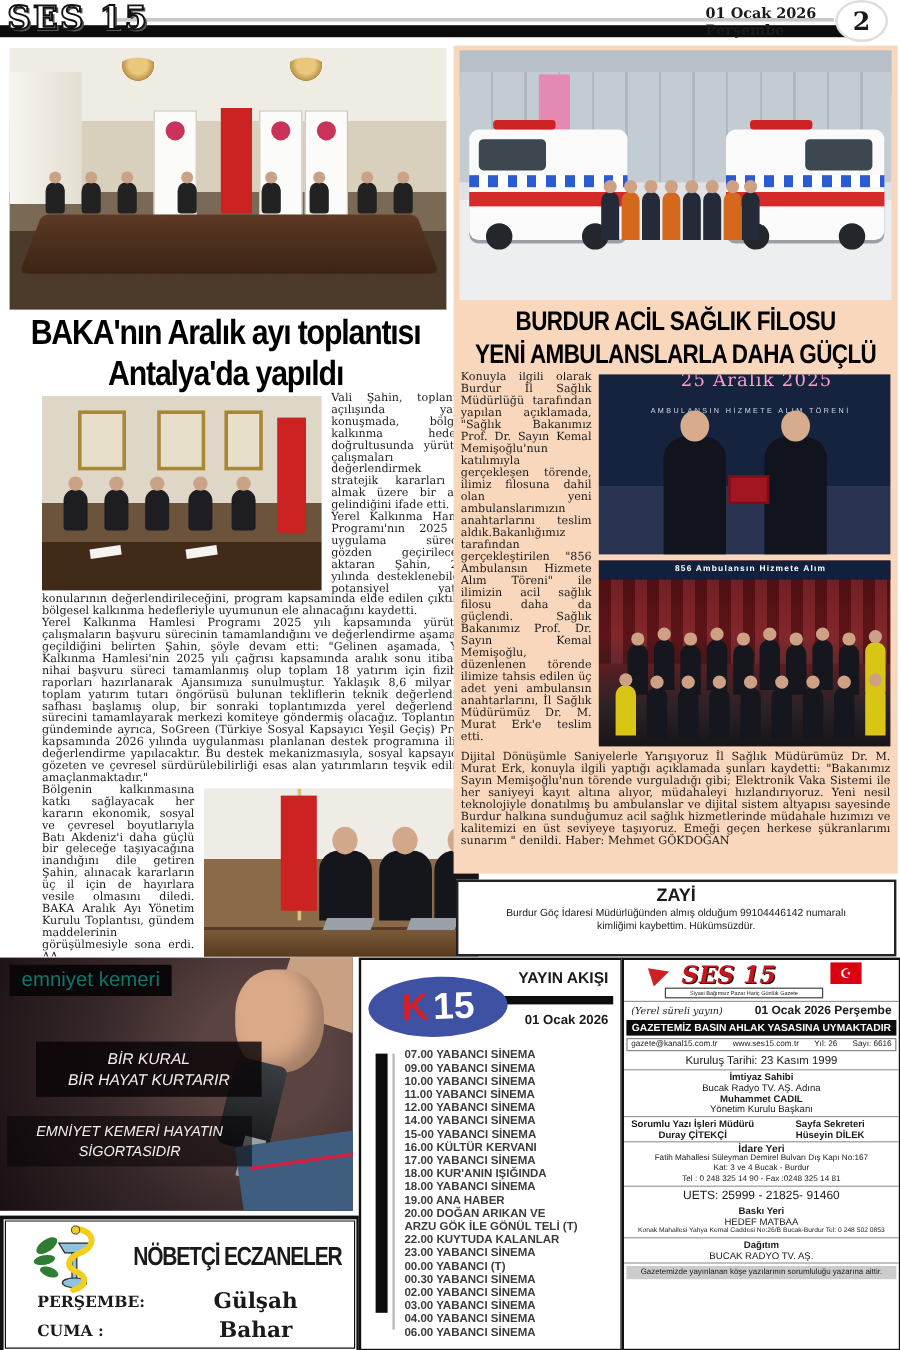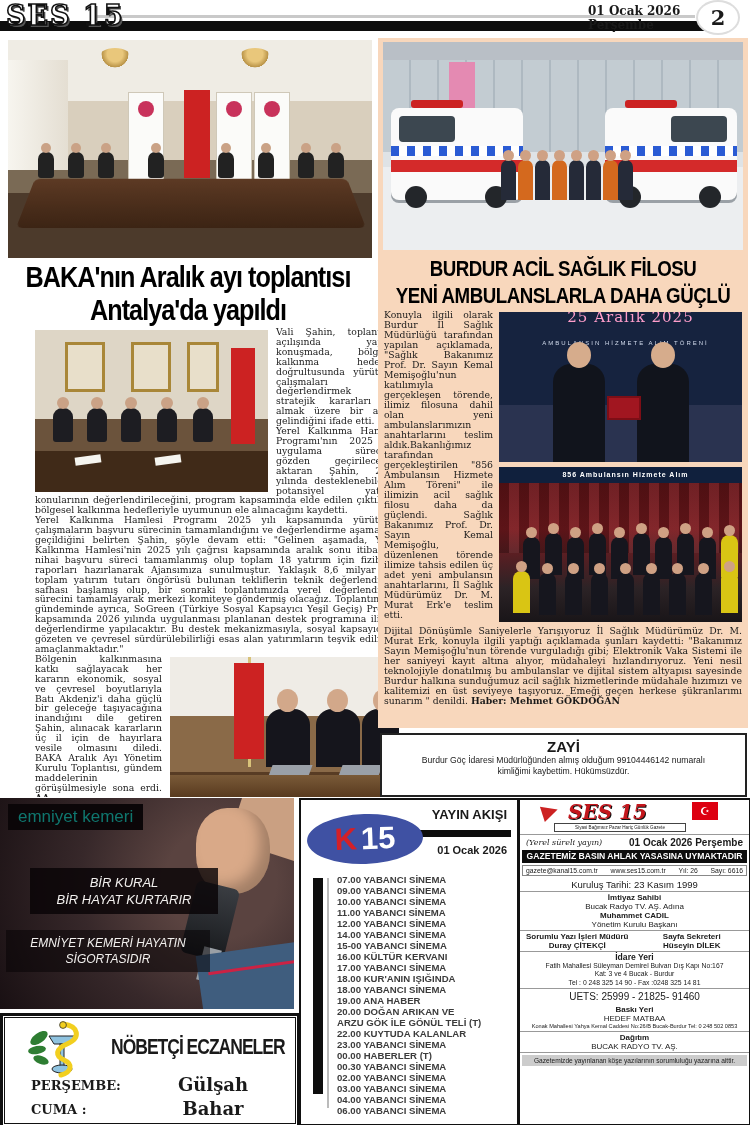--- a/index.html
+++ b/index.html
@@ -90,21 +90,21 @@
   .peach{position:absolute;left:378px;top:38px;width:370px;height:690px;background:#f8d7bc;}
   .hl2{position:absolute;left:378px;top:254px;width:370px;text-align:center;font-family:"Liberation Sans",sans-serif;
        font-weight:bold;font-size:19.5px;line-height:24px;letter-spacing:-0.5px;transform:scale(.96,1.15);transform-origin:center top;color:#000;}
   .body-l{position:absolute;left:8px;top:327px;width:364px;height:470px;overflow:hidden;
           font-size:9.3px;line-height:9.9px;text-align:justify;margin-left:27px;}
   .body-l p,.body-r p{margin:0;}
   .body-r{position:absolute;left:384px;top:310px;width:358px;height:418px;overflow:hidden;
           font-size:9.3px;line-height:10px;text-align:justify;}
   .floatR{float:right;margin:2px 0 3px 6px;width:243px;}
   .minh{min-height:316px;}
-  .byline{font-weight:bold;}
+  .byline{font-weight:normal;}
 
   
   .zayi{position:absolute;left:380px;top:733px;width:363px;height:60px;border:2px solid #222;background:#fff;
         text-align:center;font-family:"Liberation Sans",sans-serif;}
   .zayi .t{font-size:15px;font-weight:bold;margin-top:3px;}
   .zayi .l{font-size:8.6px;line-height:10.5px;}
   .zayi .n{font-size:9px;font-weight:bold;margin-top:32px;}
 
   
   .ad{position:absolute;left:0px;top:798px;width:294px;height:211px;overflow:hidden;
@@ -468,21 +468,21 @@
         <div class="tvline">15-00 YABANCI SİNEMA</div>
         <div class="tvline">16.00 KÜLTÜR KERVANI</div>
         <div class="tvline">17.00 YABANCI SİNEMA</div>
         <div class="tvline">18.00 KUR'ANIN IŞIĞINDA</div>
         <div class="tvline">18.00 YABANCI SİNEMA</div>
         <div class="tvline">19.00 ANA HABER</div>
         <div class="tvline">20.00 DOĞAN ARIKAN VE</div>
         <div class="tvline">ARZU GÖK İLE GÖNÜL TELİ (T)</div>
         <div class="tvline">22.00 KUYTUDA KALANLAR</div>
         <div class="tvline">23.00 YABANCI SİNEMA</div>
-        <div class="tvline">00.00 HABERLER (T)</div>
+        <div class="tvline">00.00 YABANCI (T)</div>
         <div class="tvline">00.30 YABANCI SİNEMA</div>
         <div class="tvline">02.00 YABANCI SİNEMA</div>
         <div class="tvline">03.00 YABANCI SİNEMA</div>
         <div class="tvline">04.00 YABANCI SİNEMA</div>
         <div class="tvline">06.00 YABANCI SİNEMA</div>
       </div>
   </div>
 
   <div class="mast">
     <div class="lg">

